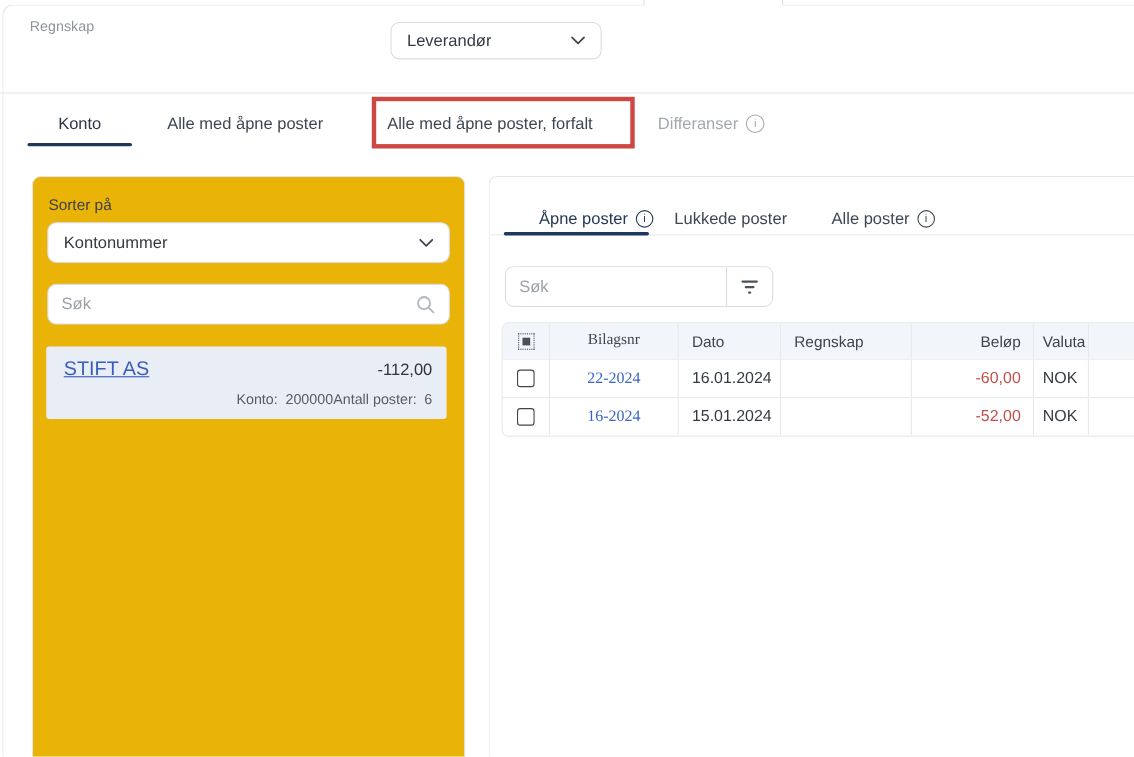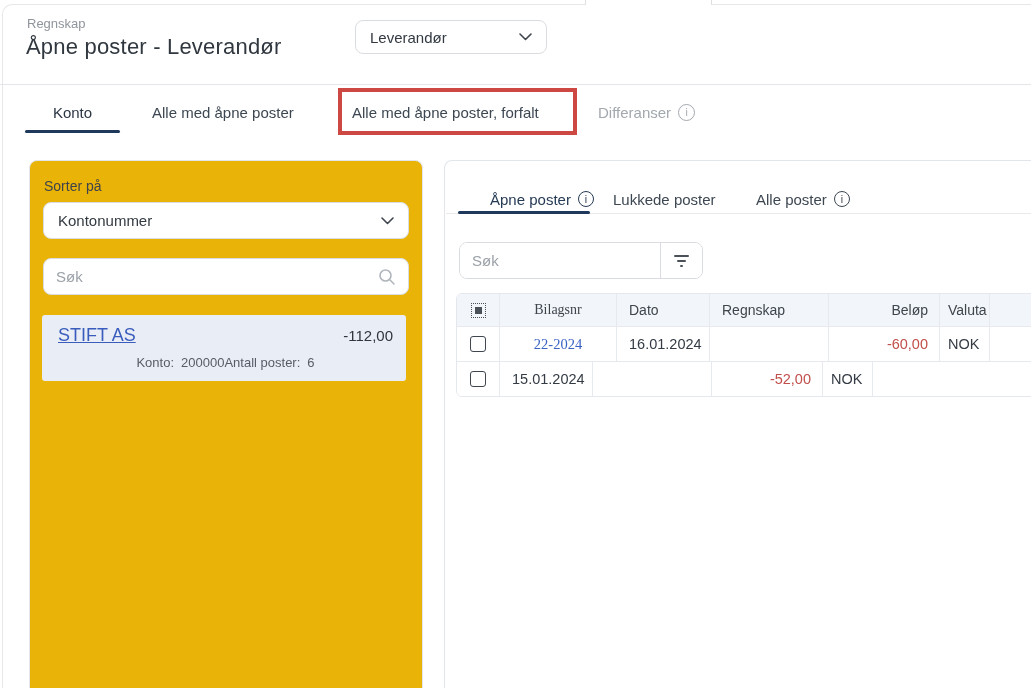--- a/index.html
+++ b/index.html
@@ -42,21 +42,21 @@
   .search-box { position:absolute; left:13px; top:97px; width:366px; height:37px; border:1px solid #d9dde2; border-radius:8px;
                 display:flex; align-items:center; padding:0 12px; background:#fff; }
   .search-box input { border:none; outline:none; flex:1; font-size:15px; font-family:inherit; color:#333a42; }
   .search-box input::placeholder { color:#9ba1a8; }
 
   .account-item { position:absolute; left:12px; top:154px; width:364px; height:66px; background:#e9edf6; border-radius:3px;
                   padding:10px 13px 0 16px; cursor:pointer; }
   .account-row1 { display:flex; justify-content:space-between; align-items:baseline; }
   .account-name { font-size:18px; color:#3a5dbd; text-decoration:underline; cursor:pointer; }
   .account-balance { font-size:15px; color:#2f353d; }
-  .account-row2 { display:flex; justify-content:center; margin-top:9px; font-size:13px; color:#565d66; }
+  .account-row2 { display:flex; justify-content:flex-end; margin-top:9px; font-size:13px; color:#565d66; }
   .meta-label { margin-right:7px; }
 
   
   .rtab { position:absolute; top:25px; height:26px; display:flex; align-items:center; font-size:15px; color:#3d4752; cursor:pointer; }
   .rtab.active { color:#253a55; }
   .rtabs-baseline { position:absolute; left:1px; top:52px; width:598px; height:1px; background:#e8eaee; }
   .rtab-underline { position:absolute; left:13px; top:50px; width:132px; height:3px; background:#1f395d; border-radius:2px; }
 
   .info-icon { display:inline-flex; align-items:center; justify-content:center; width:16px; height:16px;
                border:1.4px solid currentColor; border-radius:50%; margin-left:7px; font-size:10.5px; }
@@ -97,21 +97,20 @@
 <body>
 
 <div class="stage">
 
   <div class="page-frame"></div>
   <div class="tab-notch-mask"></div>
   <div class="tab-notch-edge" style="left:585px;"></div>
   <div class="tab-notch-edge" style="left:711px;"></div>
 
   <div class="breadcrumb">Regnskap</div>
-  <div class="page-title">Åpne poster - Leverandør</div>
   <div class="type-select">
     <span>Leverandør</span>
     <span class="chev">
       <svg width="13" height="8" viewBox="0 0 13 8">
           <path d="M1 1l5.5 5.5L12 1" fill="none" stroke="#3f464e" stroke-width="1.6" stroke-linecap="round" stroke-linejoin="round"></path>
         </svg>
     </span>
   </div>
 
   <div class="maintab-topline"></div>
@@ -218,20 +217,23 @@
         <div class="gcell c3"></div>
         <div class="gcell c4 neg">-60,00</div>
         <div class="gcell c5">NOK</div>
         <div class="gcell c6"></div>
       </div>
 
       <div class="grow body">
         <div class="gcell c0">
             <span class="checkbox"></span>
           </div>
+        <div class="gcell c1">
+            <span class="doc-link">16-2024</span>
+          </div>
         <div class="gcell c2">15.01.2024</div>
         <div class="gcell c3"></div>
         <div class="gcell c4 neg">-52,00</div>
         <div class="gcell c5">NOK</div>
         <div class="gcell c6"></div>
       </div>
     </div>
   </div>
 
 </div>

